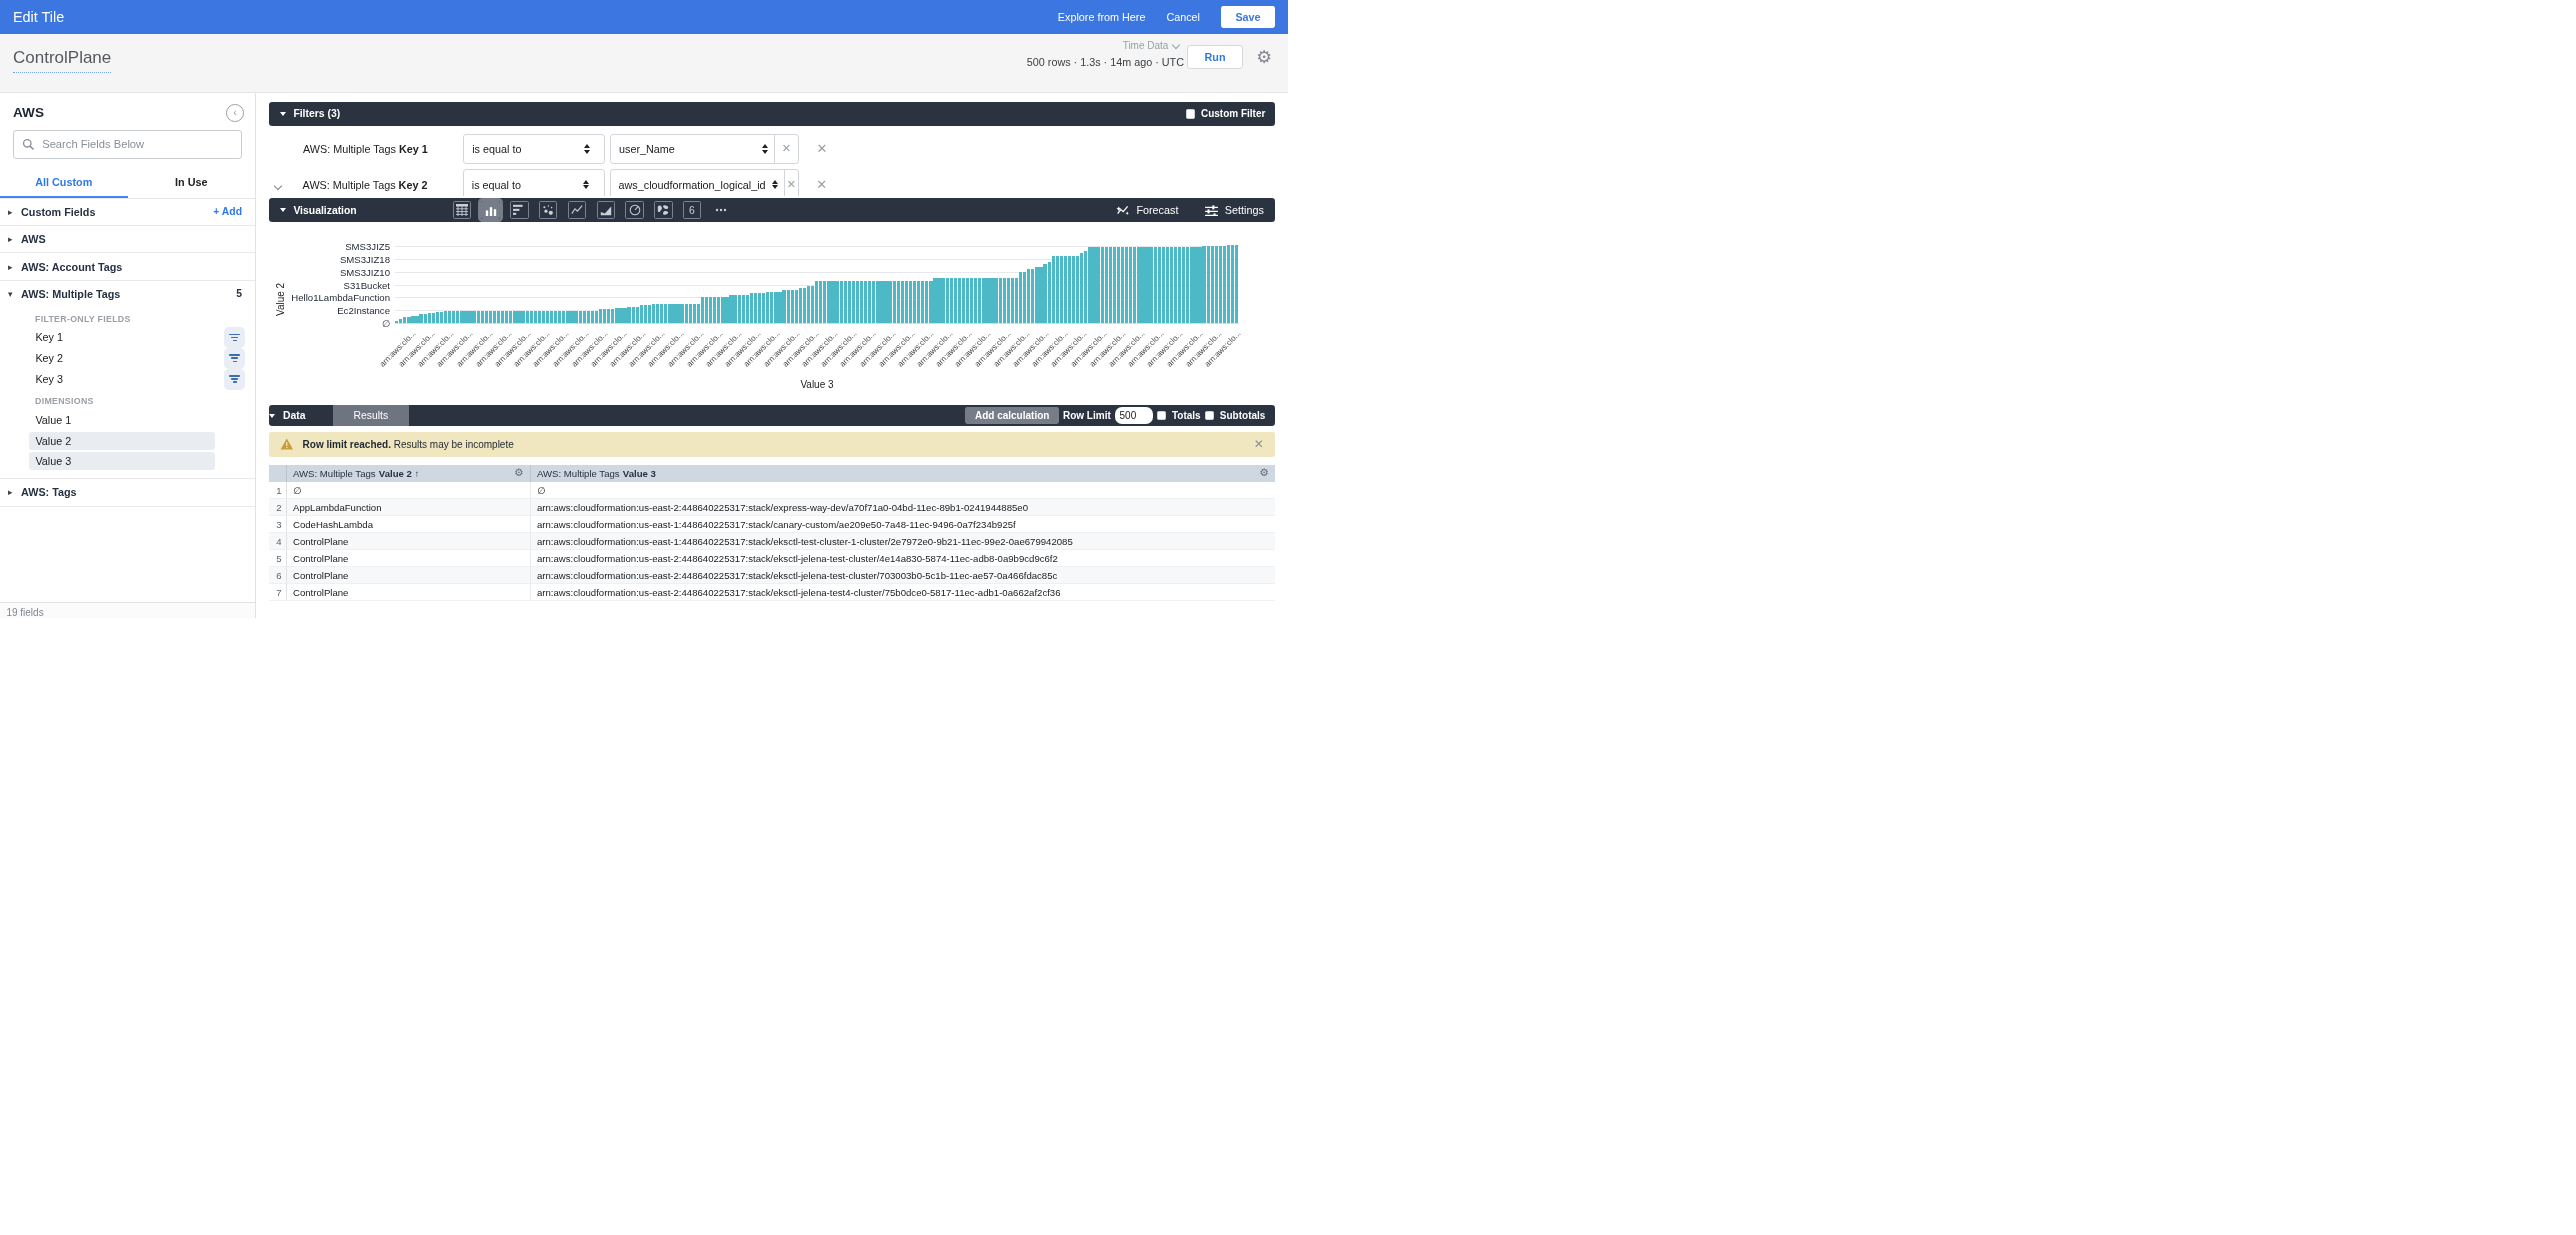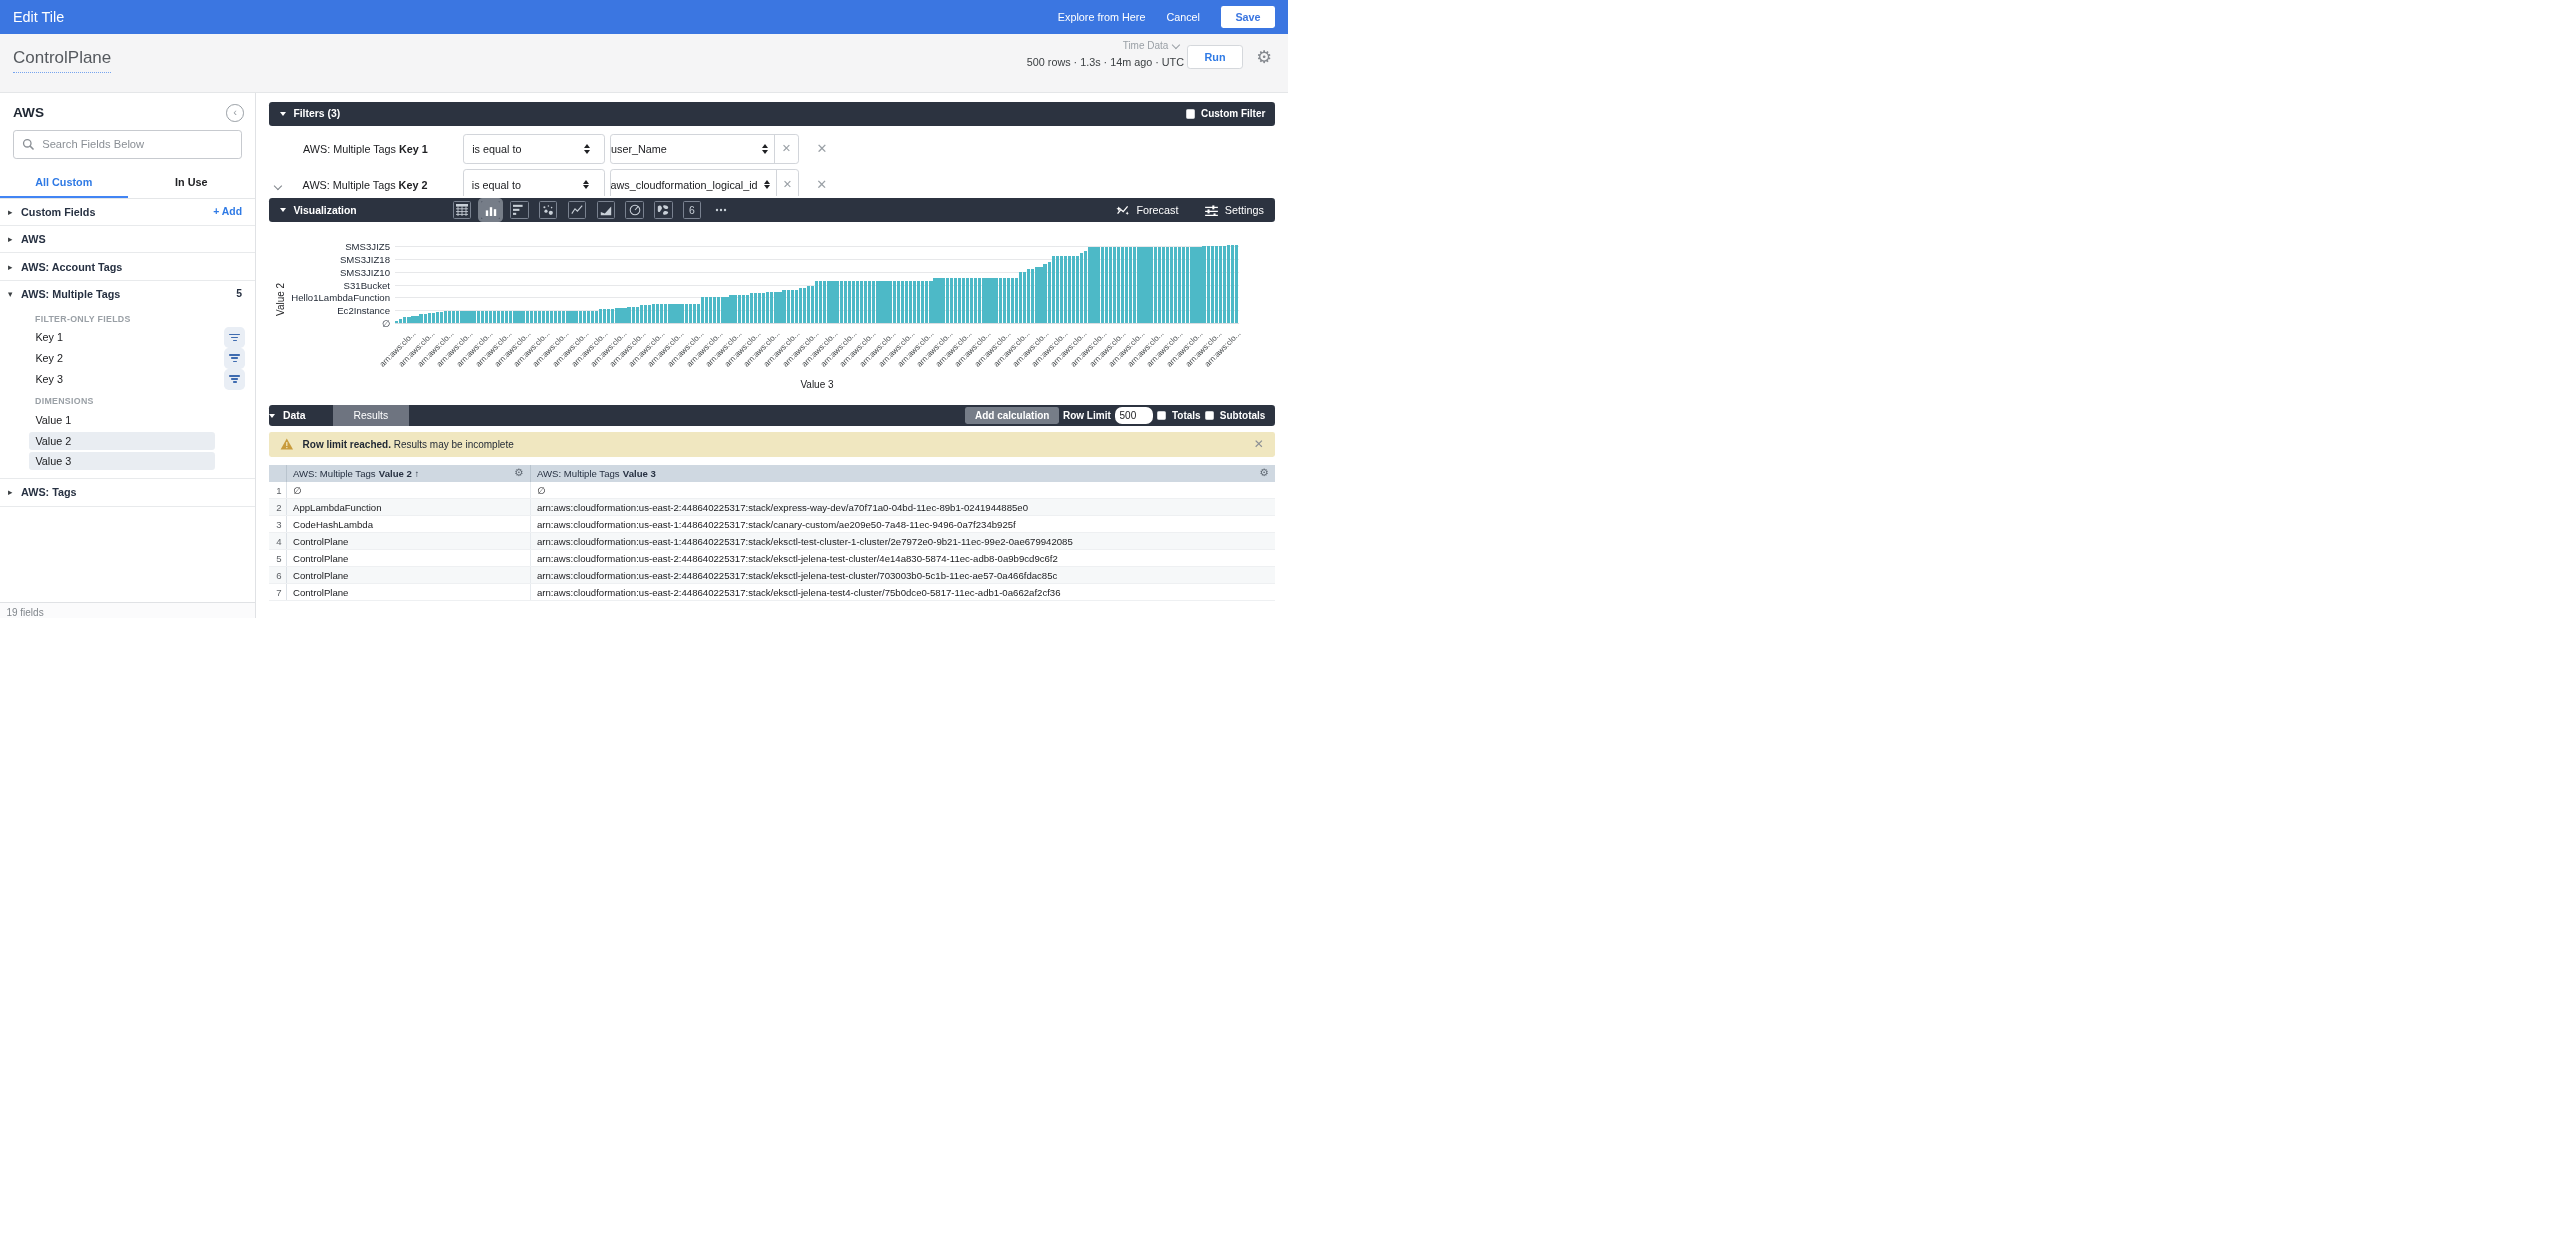--- a/index.html
+++ b/index.html
@@ -80,21 +80,21 @@
   .filter-row.r1 { margin-top:8px; }
   .filter-row.r2 { margin-top:4.8px; }
   .frow-chev { width:11.2px; margin-left:4.8px; }
   .frow-chev .chev { border-color:#80868b; }
   .frow-label { font-size:10.8px; color:#202124; width:157px; margin-left:34px; }
   .filter-row.r2 .frow-label { margin-left:17.6px; }
   .frow-label b { font-weight:700; }
   .sel { height:30px; border:0.8px solid #d2d5da; border-radius:3.2px; background:#fff; display:flex;
     align-items:center; font-size:10.8px; color:#202124; cursor:pointer; }
   .sel-op { width:142px; padding:0 8px; margin-left:3.2px; justify-content:space-between; }
-  .sel-val { width:189px; margin-left:4.8px; }
+  .sel-val { width:189px; margin-left:4.8px; padding-left:8px; }
   .sel-val .grow { flex:1; }
   .updown { display:flex; flex-direction:column; gap:1.6px; margin:0 6.4px; }
   .updown i { width:0; height:0; border-left:3.2px solid transparent; border-right:3.2px solid transparent; display:block; }
   .updown .u { border-bottom:4px solid #202124; }
   .updown .d { border-top:4px solid #202124; }
   .sel-x { width:24px; align-self:stretch; border-left:0.8px solid #d2d5da; display:flex; align-items:center;
     justify-content:center; color:#9aa0a6; font-size:11.2px; }
   .row-x { margin-left:17.6px; color:#9aa0a6; font-size:13px; cursor:pointer; }
   .filter-row.r2 .sel { height:32px; }
 

